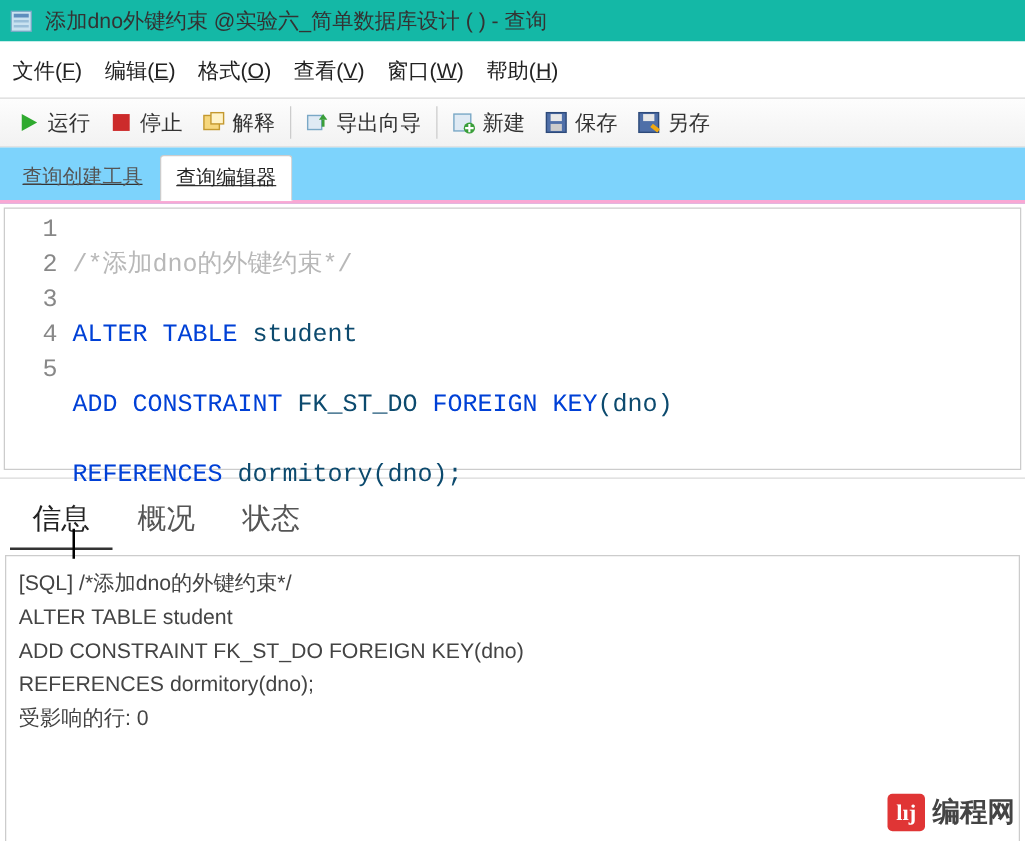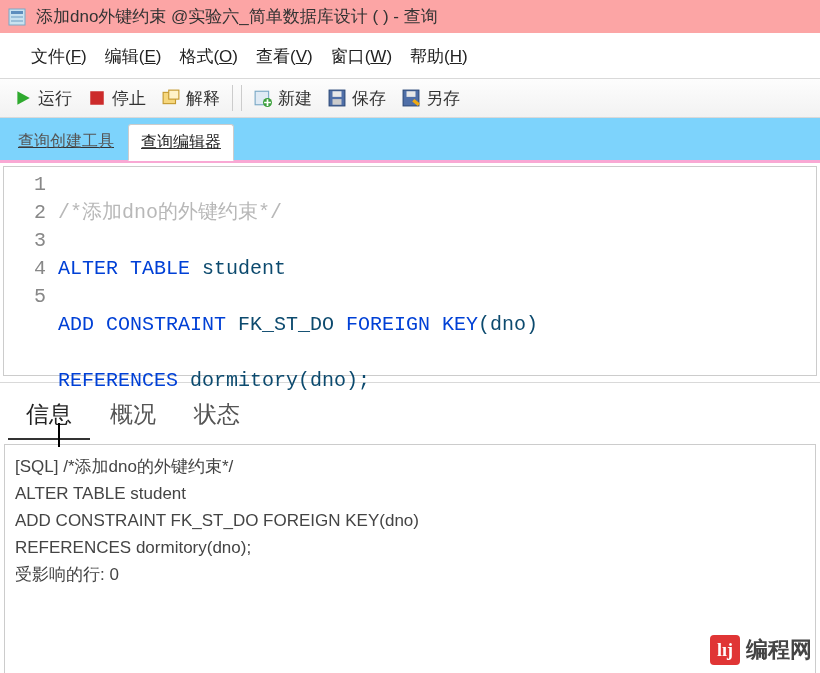--- a/index.html
+++ b/index.html
@@ -13,30 +13,29 @@
     position: relative;
     color: #333;
   }
   .titlebar {
     display: flex;
     align-items: center;
     gap: 10px;
     padding: 5px 8px;
     font-size: 17px;
     color: #333;
-    background: #fca5a5;
+    background: #14b8a6;
   }
   .titlebar svg { flex-shrink: 0; }
   .menubar {
     display: flex;
     gap: 18px;
     padding: 12px 10px 10px 10px;
     font-size: 17px;
     color: #222;
-    margin-left: 21px;
   }
   .menubar span u { text-decoration: underline; }
   .menubar span { cursor: default; }
   .toolbar {
     display: flex;
     align-items: center;
     padding: 0 6px;
     height: 40px;
     border-top: 1px solid #d9d9d9;
     border-bottom: 1px solid #d9d9d9;
@@ -203,20 +202,28 @@
     <span>停止</span>
   </div>
   <div class="tbtn">
     <svg class="icon16" viewBox="0 0 16 16">
         <rect x="1" y="3" width="11" height="10" fill="#f6d77d" stroke="#c4992f"></rect>
         <rect x="6" y="1" width="9" height="8" fill="#fff3c9" stroke="#c4992f"></rect>
       </svg>
     <span>解释</span>
   </div>
   <div class="sep"></div>
+  <div class="tbtn">
+    <svg class="icon16" viewBox="0 0 16 16">
+        <rect x="1" y="3" width="10" height="10" fill="#dfeaf4" stroke="#7aa8c6"></rect>
+        <path d="M9 6 L15 6 L12 2 Z" fill="#3a9f3a"></path>
+        <rect x="11" y="6" width="2" height="5" fill="#3a9f3a"></rect>
+      </svg>
+    <span>导出向导</span>
+  </div>
   <div class="sep"></div>
   <div class="tbtn">
     <svg class="icon16" viewBox="0 0 16 16">
         <rect x="1" y="2" width="12" height="12" fill="#dfeaf4" stroke="#7aa8c6"></rect>
         <circle cx="12" cy="12" r="4" fill="#3a9f3a"></circle>
         <path d="M12 9v6M9 12h6" stroke="#fff" stroke-width="1.5"></path>
       </svg>
     <span>新建</span>
   </div>
   <div class="tbtn">

